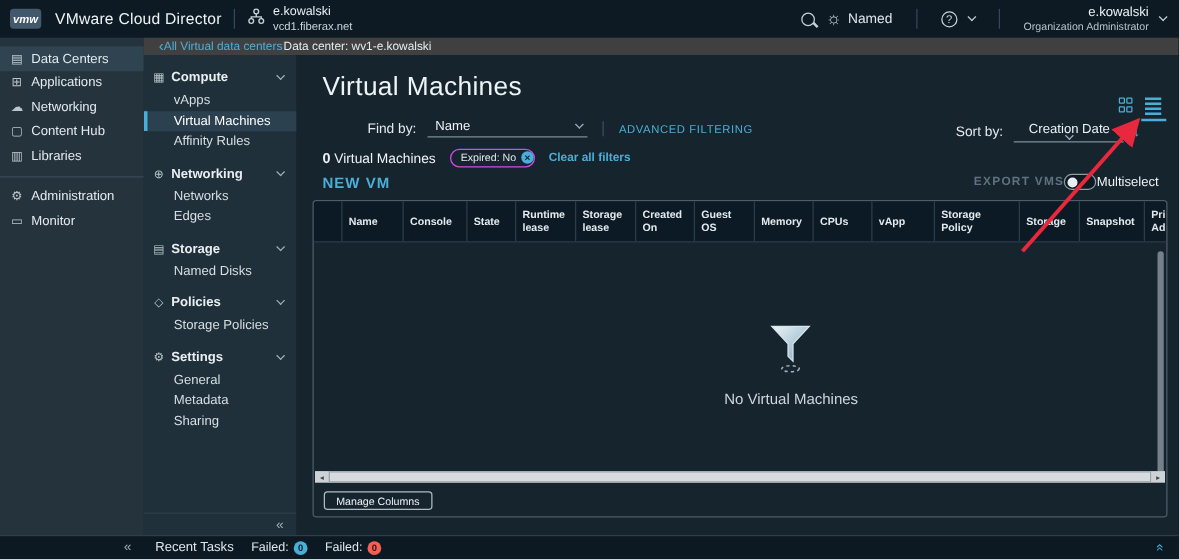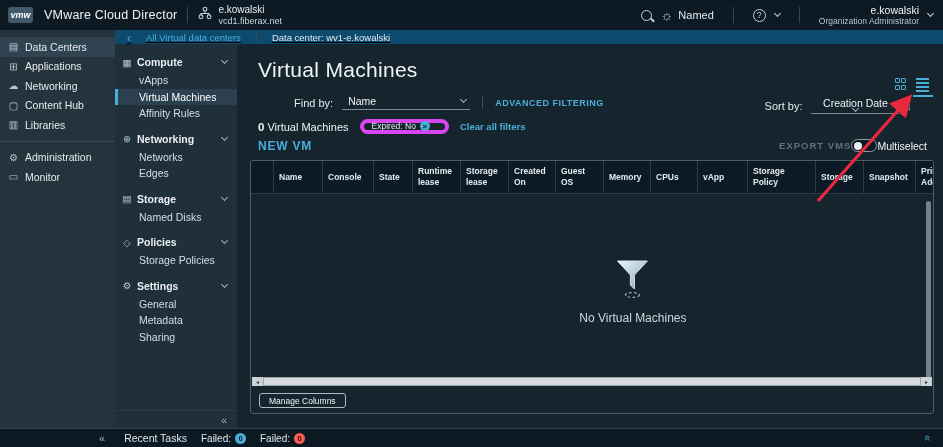--- a/index.html
+++ b/index.html
@@ -21,21 +21,21 @@
   .light-label { font-size:11px; color:#dfe7ec; margin-left:-4px; }
   .help { width:13px; height:13px; border:1.2px solid #c6d1d8; border-radius:50%; color:#c6d1d8; font-size:9px; display:flex; align-items:center; justify-content:center; }
   .help::before { content:"?"; }
   .chev { width:5px; height:5px; border-right:1.3px solid #c6d1d8; border-bottom:1.3px solid #c6d1d8; display:inline-block; transform:rotate(45deg); margin-top:-3px; }
   .chev.dim { border-color:#9fb0ba; }
   .user-block { text-align:right; line-height:1.2; }
   .user-name { font-size:10.5px; color:#eef3f5; }
   .user-role { font-size:8.5px; color:#b6c3ca; }
 
   
-  .breadcrumb { position:absolute; left:115px; top:30px; right:0; height:14px; background:#0c4a6e; display:flex; align-items:center; gap:15px; padding-left:12px; z-index:4;text-decoration:underline; }
+  .breadcrumb { position:absolute; left:115px; top:30px; right:0; height:14px; background:#404040; display:flex; align-items:center; gap:0; padding-left:12px; z-index:4; }
   .back-arrow::before { content:"‹"; color:#49afd9; font-size:12px; line-height:10px; }
   .bc-link { color:#49afd9; font-size:9.5px; }
   .bc-div { width:1px; height:9px; background:#3c4f5a; }
   .bc-current { color:#e3eaee; font-size:9.5px; }
 
   
   .rail { position:absolute; left:0; top:30px; width:115px; bottom:19px; background:#25333d; padding-top:7px; z-index:3; }
   .rail-item { height:19.5px; display:flex; align-items:center; padding-left:8px; gap:6px; color:#e3eaee; font-size:10.5px; cursor:pointer; }
   .rail-item.selected { background:#2f4350; }
   .rail-icon { width:11px; font-size:10px; color:#b9c6cc; text-align:center; flex:none; }
@@ -54,25 +54,25 @@
 
   
   .content { position:absolute; left:237px; top:44px; right:0; bottom:19px; background:#16242e; }
   .page-title { position:absolute; left:21px; top:14px; font-size:21px; color:#eef3f6; letter-spacing:.3px; font-weight:400; }
   .find-row { position:absolute; left:21px; top:51px; display:flex; align-items:center;padding-left:36px; }
   .lbl { font-size:11px; color:#e3eaee; }
   .uline-select { border-bottom:1px solid #7c8d96; display:flex; align-items:center; justify-content:space-between; padding:0 4px 2px 6px; cursor:pointer; }
   .find-select { width:128px; margin-left:9px; }
   .sel-val { font-size:10.5px; color:#eef3f5; }
   .adv-div { width:1px; height:12px; background:#3c4f5a; margin:0 12px; }
-  .adv-link { color:#49afd9; font-size:9px; font-weight:bold; letter-spacing:.5px; cursor:pointer; }
+  .adv-link { color:#49afd9; font-size:9px; font-weight:normal; letter-spacing:.5px; cursor:pointer; }
   .count-row { position:absolute; left:21px; top:73px; display:flex; align-items:center; gap:11px; }
   .count-num { font-size:11.5px; font-weight:bold; color:#eef3f5; }
   .count-lbl { font-size:11px; color:#eef3f5; margin-left:3px; }
-  .chip { border:4px solid #d946ef; border-radius:9px; height:15px; display:flex; align-items:center; gap:4px; padding:0 15px 0 8px; font-size:8.5px; color:#e3eaee; cursor:pointer; }
+  .chip { border:1px solid #d946ef; border-radius:9px; height:15px; display:flex; align-items:center; gap:4px; padding:0 0 0 8px; font-size:8.5px; color:#e3eaee; cursor:pointer; }
   .chip-x { width:10px; height:10px; border-radius:50%; background:#49afd9; color:#10222c; font-size:8px; font-weight:bold; display:flex; align-items:center; justify-content:center; cursor:pointer; }
   .chip-x::before { content:"×"; }
   .clear-link { color:#49afd9; font-size:9.5px; font-weight:bold; cursor:pointer; }
   .newvm { position:absolute; left:21px; top:95px; color:#49afd9; font-size:12px; font-weight:bold; letter-spacing:.8px; cursor:pointer; }
 
   .view-icons { position:absolute; right:14px; top:34px; display:flex; gap:10px; align-items:flex-start; }
   .grid-icon { display:grid; grid-template-columns:5px 5px; grid-template-rows:5px 5px; gap:1.5px; cursor:pointer; }
   .grid-icon span { border:1.2px solid #49afd9; border-radius:1px; }
   .list-wrap { position:relative; padding-bottom:5px; cursor:pointer; }
   .list-icon { display:flex; flex-direction:column; gap:2px; }

